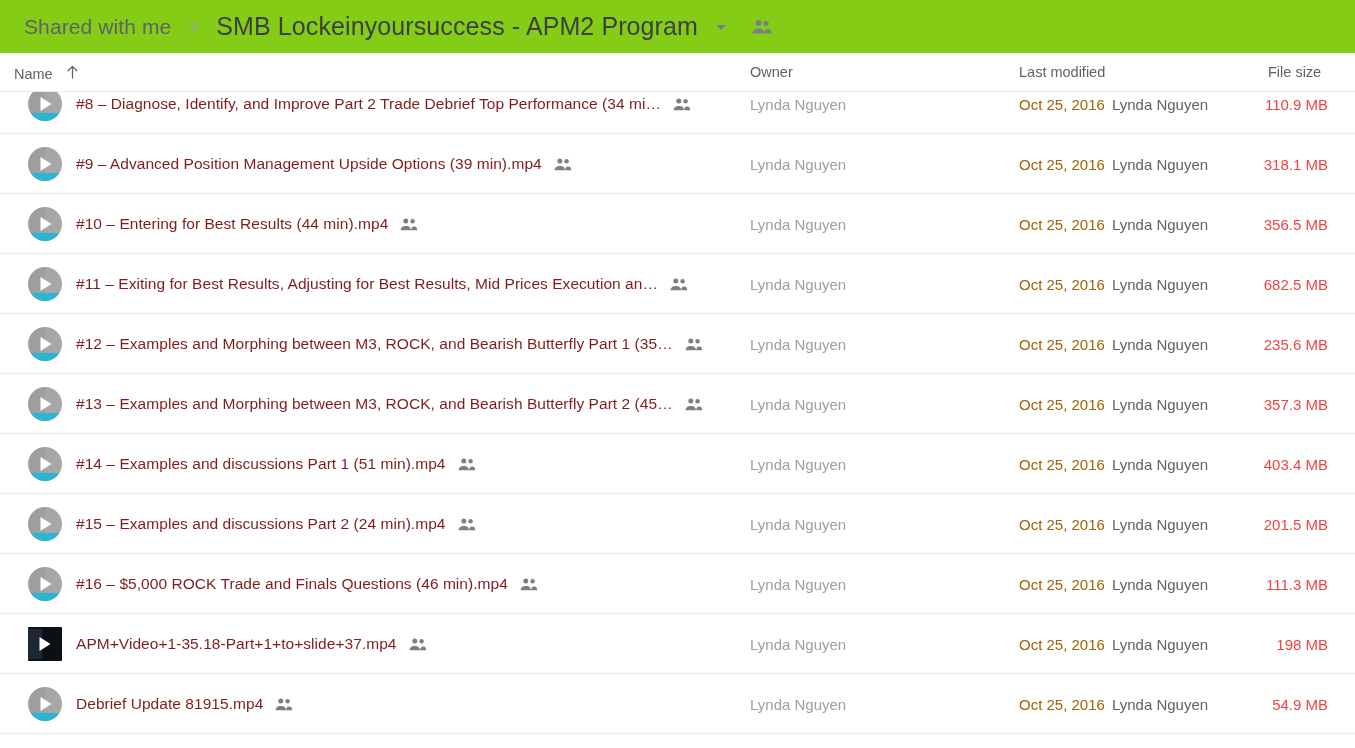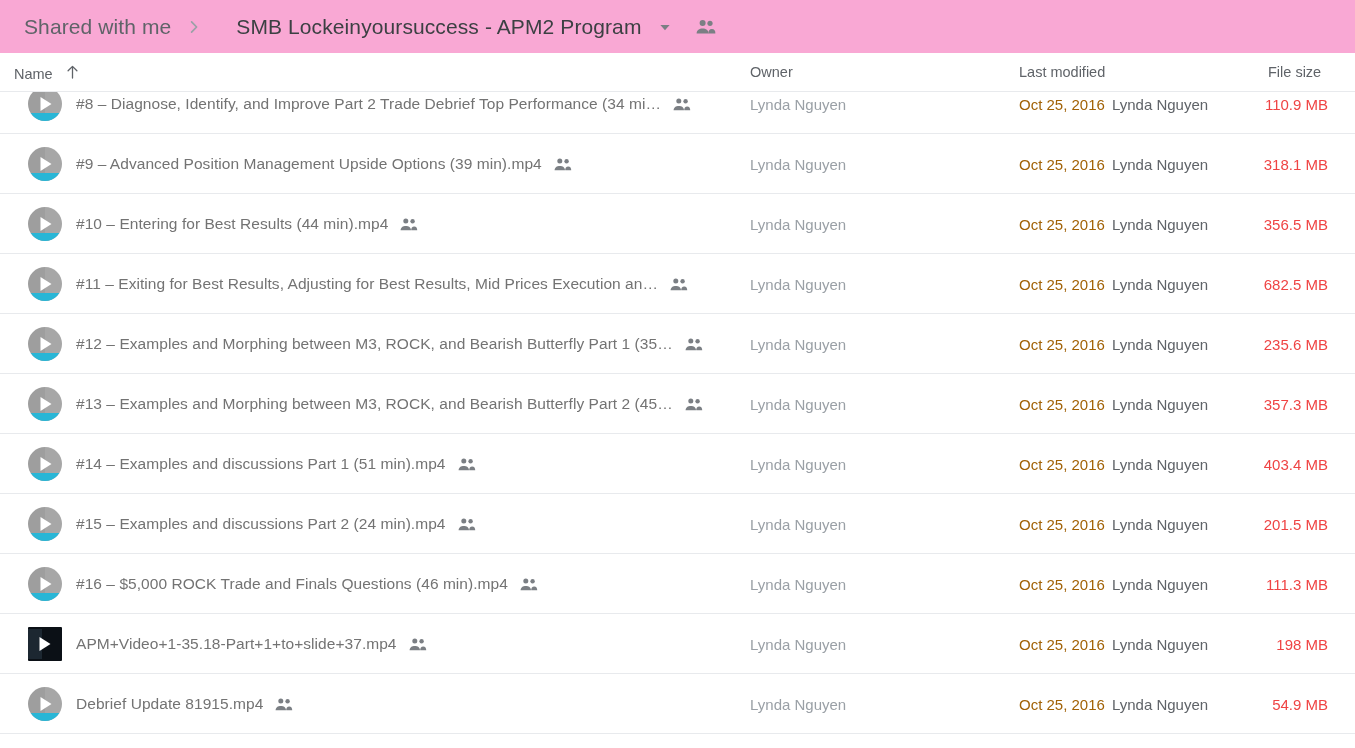--- a/index.html
+++ b/index.html
@@ -11,44 +11,43 @@
     -webkit-font-smoothing: antialiased;
     overflow: hidden;
   }
 
   
   .breadcrumb-bar {
     height: 53px;
     display: flex;
     align-items: center;
     padding: 0 24px;
-    background: #f9a8d4;
+    background: #84cc16;
   }
   .crumb-root {
     font-size: 21px;
     color: #5f6368;
     letter-spacing: 0.1px;
     white-space: nowrap;
     cursor: pointer;
   }
   .crumb-sep {
     margin: 0 14px 0 15px;
     color: #9aa0a6;
     font-size: 17px;
     line-height: 1;
     display: flex;
     align-items: center;
   }
   .crumb-sep svg { display: block; }
   .crumb-current {
-    font-size: 21px;
+    font-size: 25px;
     color: #3c4043;
     letter-spacing: 0.1px;
     white-space: nowrap;
-    margin-left: 20px;
   }
   .crumb-caret {
     margin-left: 16px;
     display: flex;
     align-items: center;
     cursor: pointer;
   }
   .crumb-people {
     margin-left: 23px;
     display: flex;
@@ -146,21 +145,21 @@
     width: 0; height: 0;
     border-left: 11px solid #ffffff;
     border-top: 7px solid transparent;
     border-bottom: 7px solid transparent;
     z-index: 2;
   }
   .thumb.circle .play { left: 54%; }
 
   .fname {
     font-size: 15.5px;
-    color: #737373;
+    color: #7f1d1d;
     white-space: nowrap;
     overflow: hidden;
     text-overflow: clip;
     letter-spacing: 0.05px;
   }
   .share-ico {
     flex: 0 0 auto;
     margin-left: 11px;
     display: flex;
     align-items: center;

